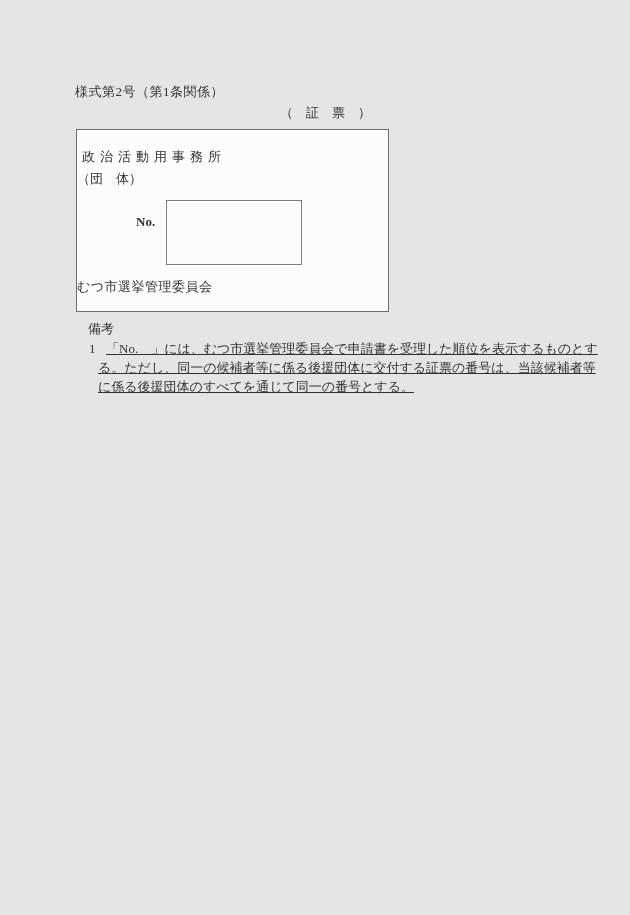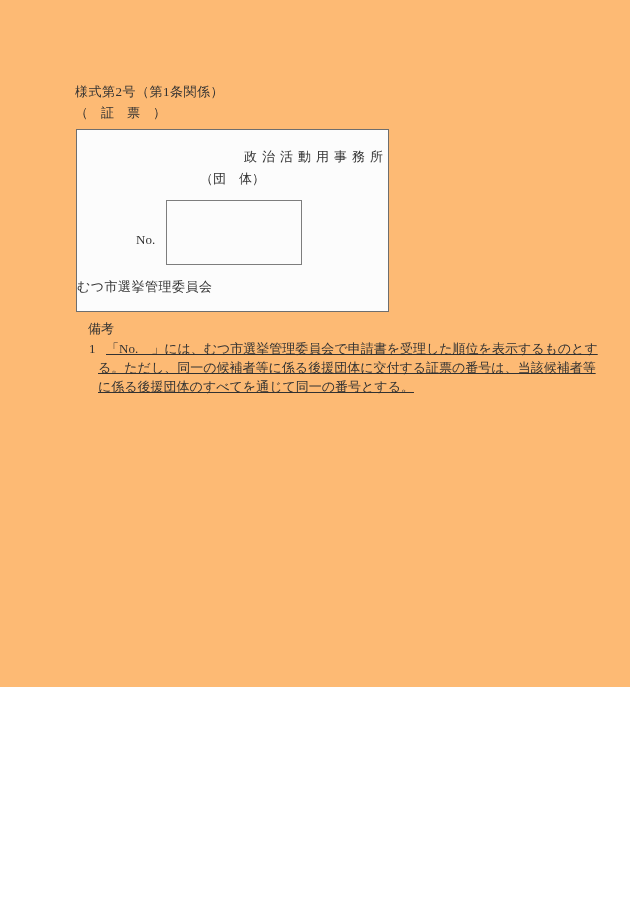--- a/index.html
+++ b/index.html
@@ -3,74 +3,74 @@
 <meta charset="utf-8">
 <style>
   html, body {
     margin: 0;
     padding: 0;
     background: #ffffff;
   }
   .page {
     position: relative;
     width: 630px;
-    height: 687px;
-    background: #fdba74;
+    height: 915px;
+    background: #e5e5e5;
     font-family: "Liberation Serif", "DejaVu Serif", serif;
     color: #323232;
     font-size: 13px;
     line-height: 1.2;
     overflow: hidden;
   }
   .form-number {
     position: absolute;
     left: 75px;
     top: 84px;
     letter-spacing: 0.5px;
     white-space: pre;
   }
   .caption {
     position: absolute;
-    left: 75px;
+    left: 60px;
     top: 105px;
     width: 311px;
-    text-align: left;
+    text-align: right;
     white-space: pre;
   }
   .cert-box {
     position: absolute;
     left: 76px;
     top: 129px;
     width: 311px;
     height: 181px;
     border: 1px solid #6e6e6e;
     background: #fcfcfc;
   }
   .cert-title {
     position: absolute;
     top: 19px;
     left: 0;
     width: 100%;
-    text-align: right;
+    text-align: left;
     letter-spacing: 5px;
     text-indent: 5px;
     white-space: pre;
   }
   .cert-subtitle {
     position: absolute;
     top: 41px;
     left: 0;
     width: 100%;
-    text-align: center;
     white-space: pre;
   }
   .no-label {
     position: absolute;
     left: 59px;
-    top: 102px;
+    top: 84px;
+    font-weight: bold;
   }
   .no-box {
     position: absolute;
     left: 89px;
     top: 70px;
     width: 134px;
     height: 63px;
     border: 1px solid #7d7d7d;
     background: #fcfcfc;
   }

